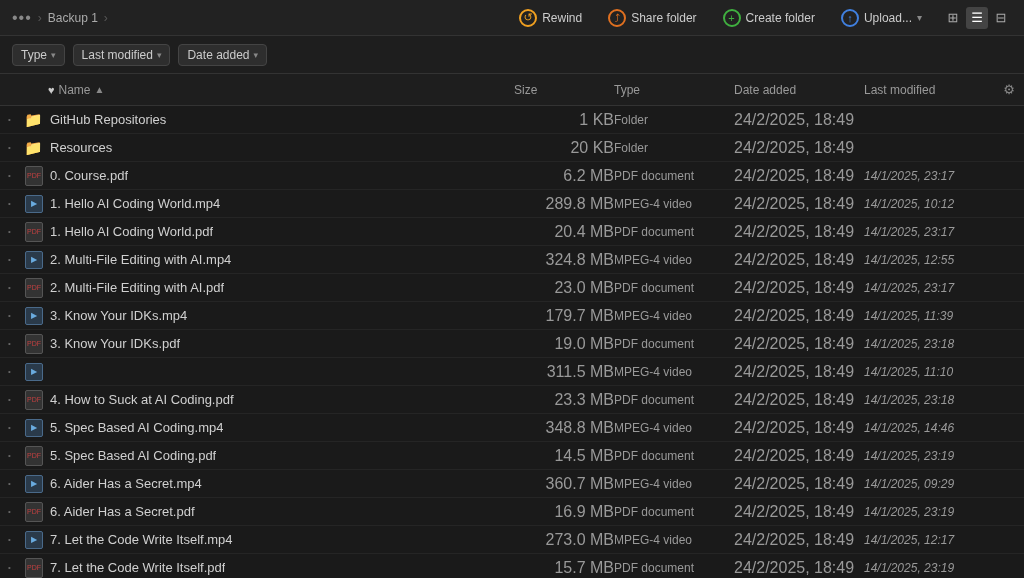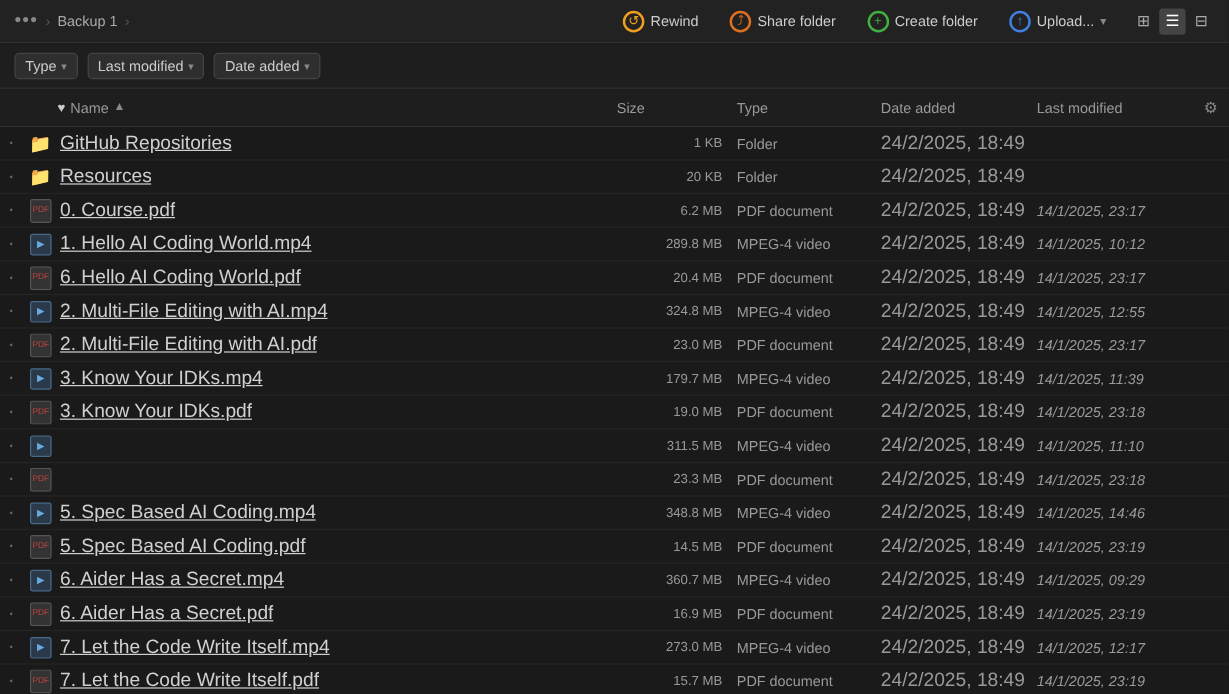--- a/index.html
+++ b/index.html
@@ -121,22 +121,22 @@
     .file-row-left {
       flex: 1;
       display: flex;
       align-items: center;
       gap: 6px;
       padding-left: 8px;
       overflow: hidden;
     }
     .file-dot { color: #666; font-size: 8px; min-width: 10px; }
     .file-icon { width: 20px; height: 20px; display: flex; align-items: center; justify-content: center; font-size: 14px; min-width: 20px; }
-    .file-name { color: #d0d0d0; font-size: 16px; white-space: nowrap; overflow: hidden; text-overflow: ellipsis; text-decoration: underline; }
-    .file-size { width: 100px; color: #999; font-size: 11px; text-align: right; padding-right: 12px; }
+    .file-name { color: #d0d0d0; font-size: 13px; white-space: nowrap; overflow: hidden; text-overflow: ellipsis; }
+    .file-size { width: 100px; color: #999; font-size: 16px; text-align: right; }
     .file-type { width: 120px; color: #999; font-size: 12px; }
     .file-date-added { width: 130px; color: #999; font-size: 16px; }
     .file-last-modified { width: 130px; color: #999; font-size: 12px; font-style: italic; }
     .file-settings { width: 30px; }
     
     .folder-icon { color: #f0a020; font-size: 15px; }
     
     .pdf-icon {
       width: 18px; height: 20px;
       background: #333;
@@ -283,21 +283,21 @@
     <div class="file-date-added">24/2/2025, 18:49</div>
     <div class="file-last-modified">14/1/2025, 10:12</div>
     <div class="file-settings"></div>
   </div>
     <div class="file-row">
     <div class="file-row-left">
       <span class="file-dot">•</span>
       <span class="file-icon">
           <span class="pdf-icon">PDF</span>
         </span>
-      <span class="file-name">6. Hello AI Coding World.pdf</span>
+      <span class="file-name">1. Hello AI Coding World.pdf</span>
     </div>
     <div class="file-size">20.4 MB</div>
     <div class="file-type">PDF document</div>
     <div class="file-date-added">24/2/2025, 18:49</div>
     <div class="file-last-modified">14/1/2025, 23:17</div>
     <div class="file-settings"></div>
   </div>
     <div class="file-row">
     <div class="file-row-left">
       <span class="file-dot">•</span>
@@ -366,20 +366,21 @@
     <div class="file-date-added">24/2/2025, 18:49</div>
     <div class="file-last-modified">14/1/2025, 11:10</div>
     <div class="file-settings"></div>
   </div>
     <div class="file-row">
     <div class="file-row-left">
       <span class="file-dot">•</span>
       <span class="file-icon">
           <span class="pdf-icon">PDF</span>
         </span>
+      <span class="file-name">4. How to Suck at AI Coding.pdf</span>
     </div>
     <div class="file-size">23.3 MB</div>
     <div class="file-type">PDF document</div>
     <div class="file-date-added">24/2/2025, 18:49</div>
     <div class="file-last-modified">14/1/2025, 23:18</div>
     <div class="file-settings"></div>
   </div>
     <div class="file-row">
     <div class="file-row-left">
       <span class="file-dot">•</span>

